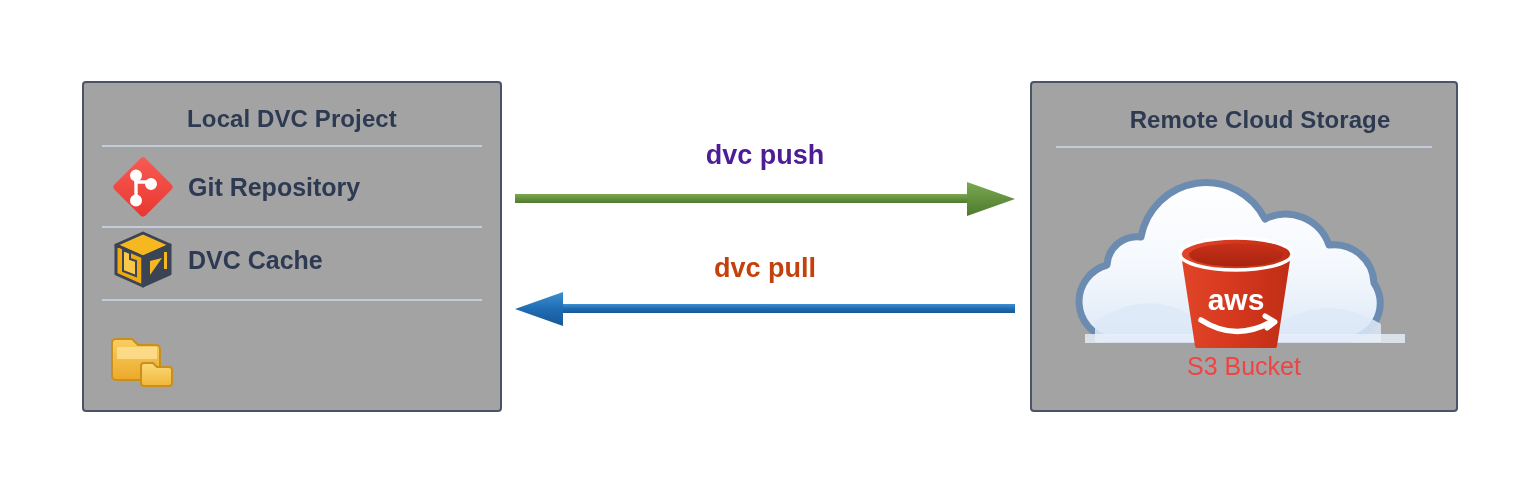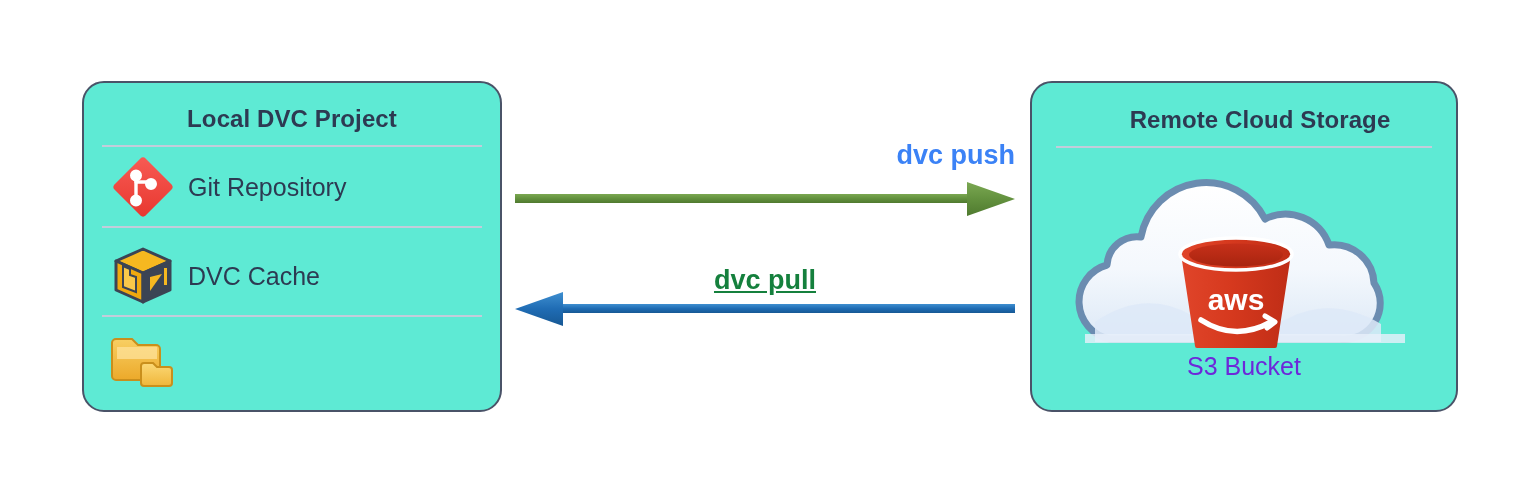--- a/index.html
+++ b/index.html
@@ -7,23 +7,23 @@
     width: 1536px; height: 504px;
     background: #ffffff;
     font-family: "Liberation Sans", sans-serif;
     overflow: hidden;
   }
   #stage { position: relative; width: 1536px; height: 504px; background:#fff; }
 
   
   .panel {
     position: absolute;
-    background: #5eead4;
+    background: #a3a3a3;
     border: 2.5px solid #4a5368;
-    border-radius: 22px;
+    border-radius: 4px;
   }
   #local-panel  { left: 82px;  top: 81px; width: 420px; height: 331px; }
   #remote-panel { left: 1030px; top: 81px; width: 428px; height: 331px; }
 
   .panel-title {
     position: absolute; left: 0; right: 0;
     text-align: center;
     font-size: 24px;
     font-weight: bold;
     color: #2d3a52;
@@ -42,60 +42,61 @@
 
   
   .row {
     position: absolute;
     left: 18px; right: 18px;
     height: 82px;
     display: flex;
     align-items: center;
   }
   #row-0 { top: 63px; }
-  #row-1 { top: 152px; }
+  #row-1 { top: 136px; }
   #row-2 { top: 238px; }
 
   .row .divider.d-row { position: absolute; left: 0; right: 0; bottom: 0; }
 
   .row-icon {
     width: 82px; height: 72px;
     flex: 0 0 82px;
     display: flex; align-items: center; justify-content: center;
   }
   .row-label {
     font-size: 25px;
     color: #2d3a52;
     white-space: nowrap;
     margin-left: 4px;
+    font-weight: bold;
   }
 
   
   .arrow-wrap { position: absolute; }
   #push-arrow { left: 515px; top: 178px; width: 500px; height: 44px; }
   #pull-arrow { left: 515px; top: 288px; width: 500px; height: 44px; }
 
   .arrow-label {
     position: absolute;
     font-size: 27px;
     font-weight: bold;
     white-space: nowrap;
     left: 0; right: 0;
     text-align: center;
   }
-  #push-label { top: 140px; left: 515px; width: 500px; color: #3b82f6; text-align: right; }
-  #pull-label { top: 265px; left: 515px; width: 500px; color: #15803d; text-decoration: underline; }
+  #push-label { top: 140px; left: 515px; width: 500px; color: #4c1d95; }
+  #pull-label { top: 253px; left: 515px; width: 500px; color: #c2410c; }
 
   
   #cloud-block { position: absolute; left: 1055px; top: 164px; width: 380px; height: 200px; }
   #s3-caption {
     position: absolute; left: 1030px; top: 352px; width: 428px;
     text-align: center;
     font-size: 25px;
-    color: #6d28d9;
+    color: #ef4444;
   }
 </style>
 </head>
 <body>
 
 <div id="stage">
 
   <div class="panel" id="local-panel">
     <div class="panel-title">Local DVC Project</div>
     <div class="divider d-top"></div>

